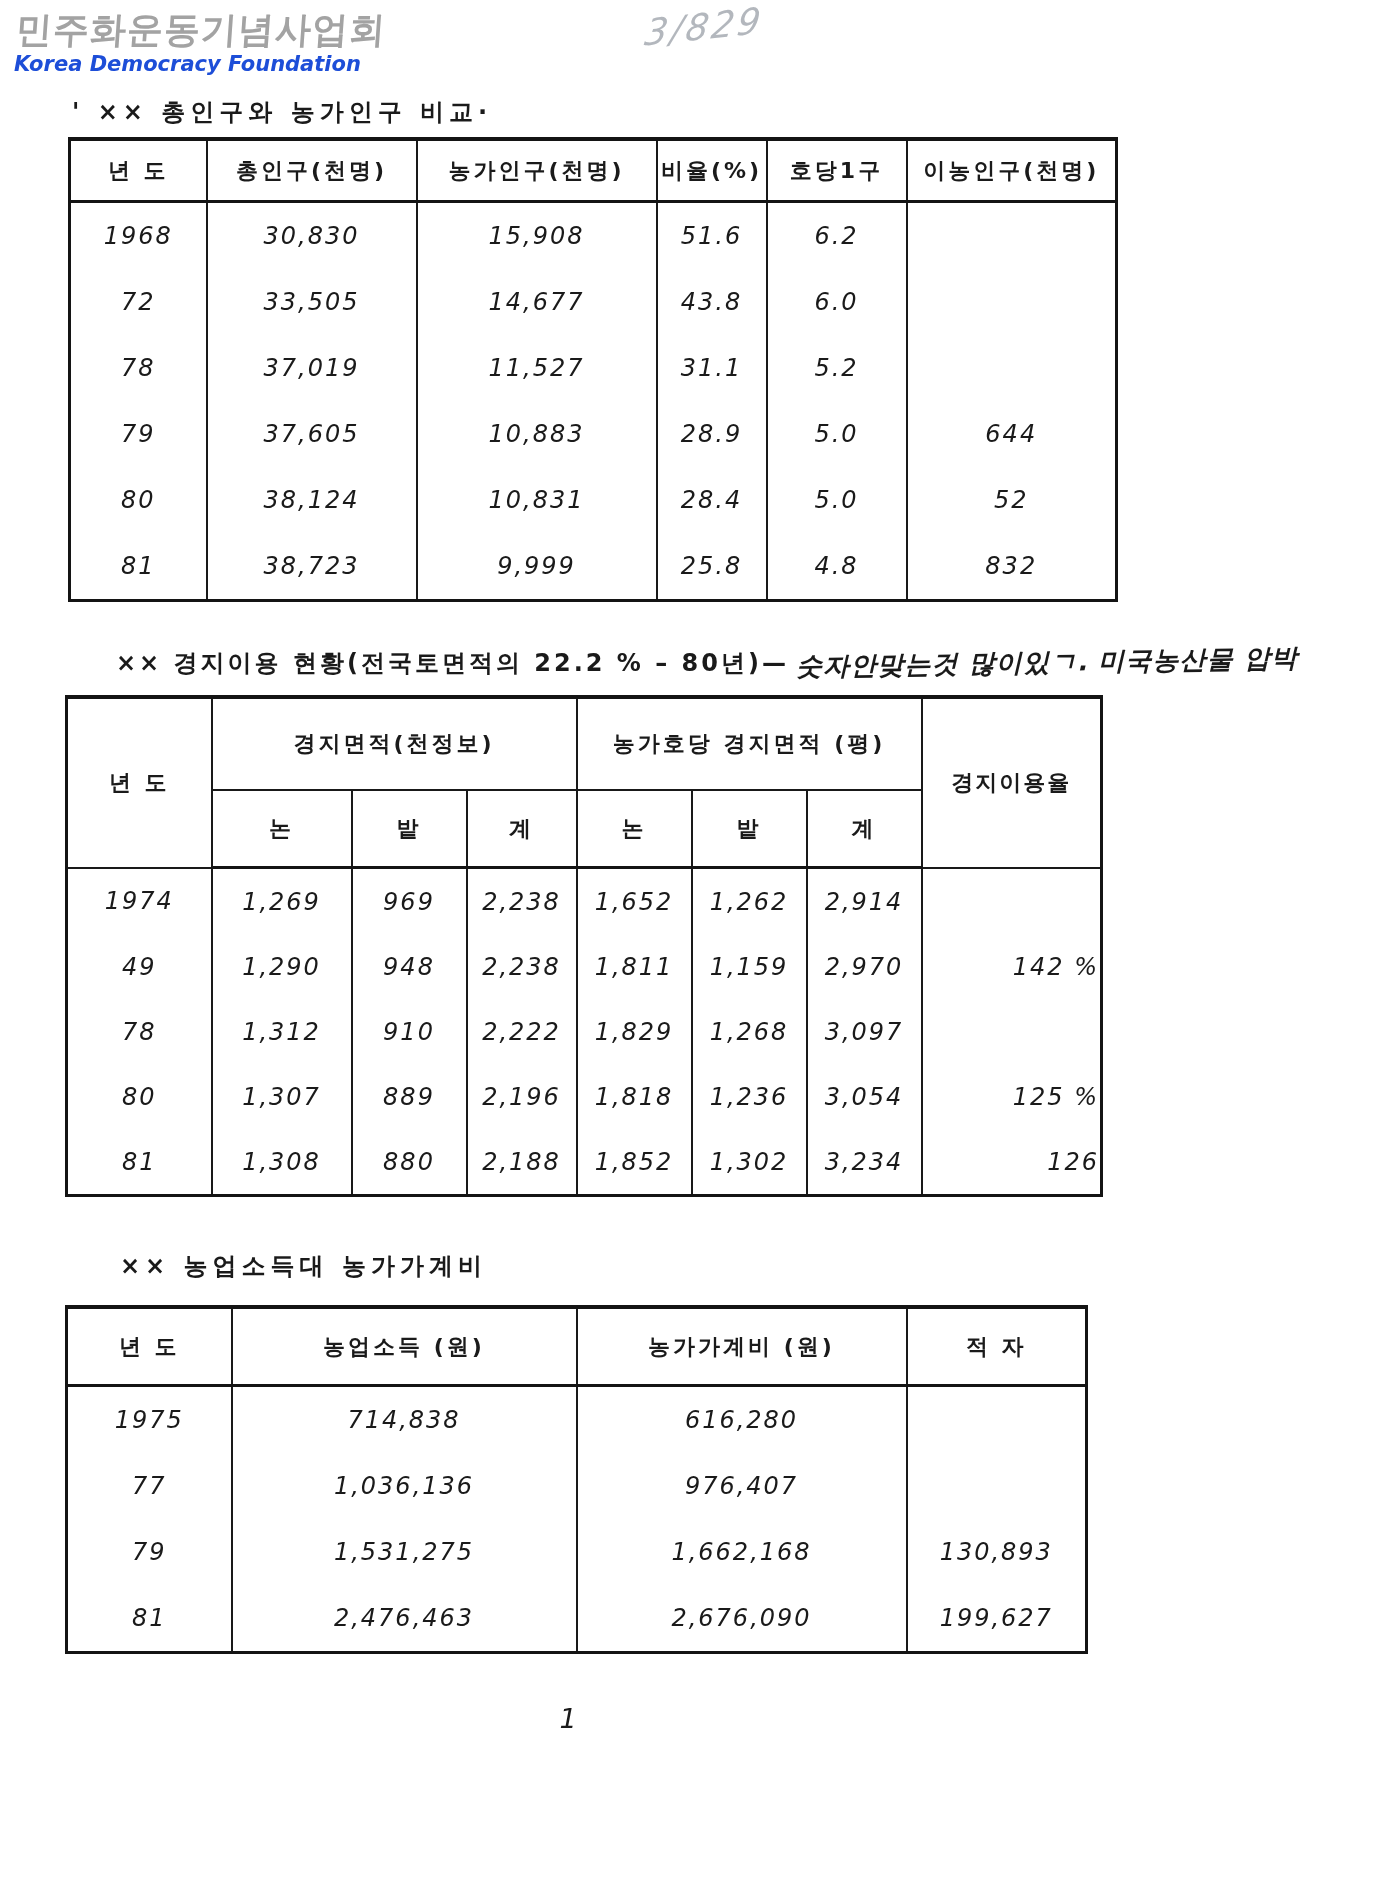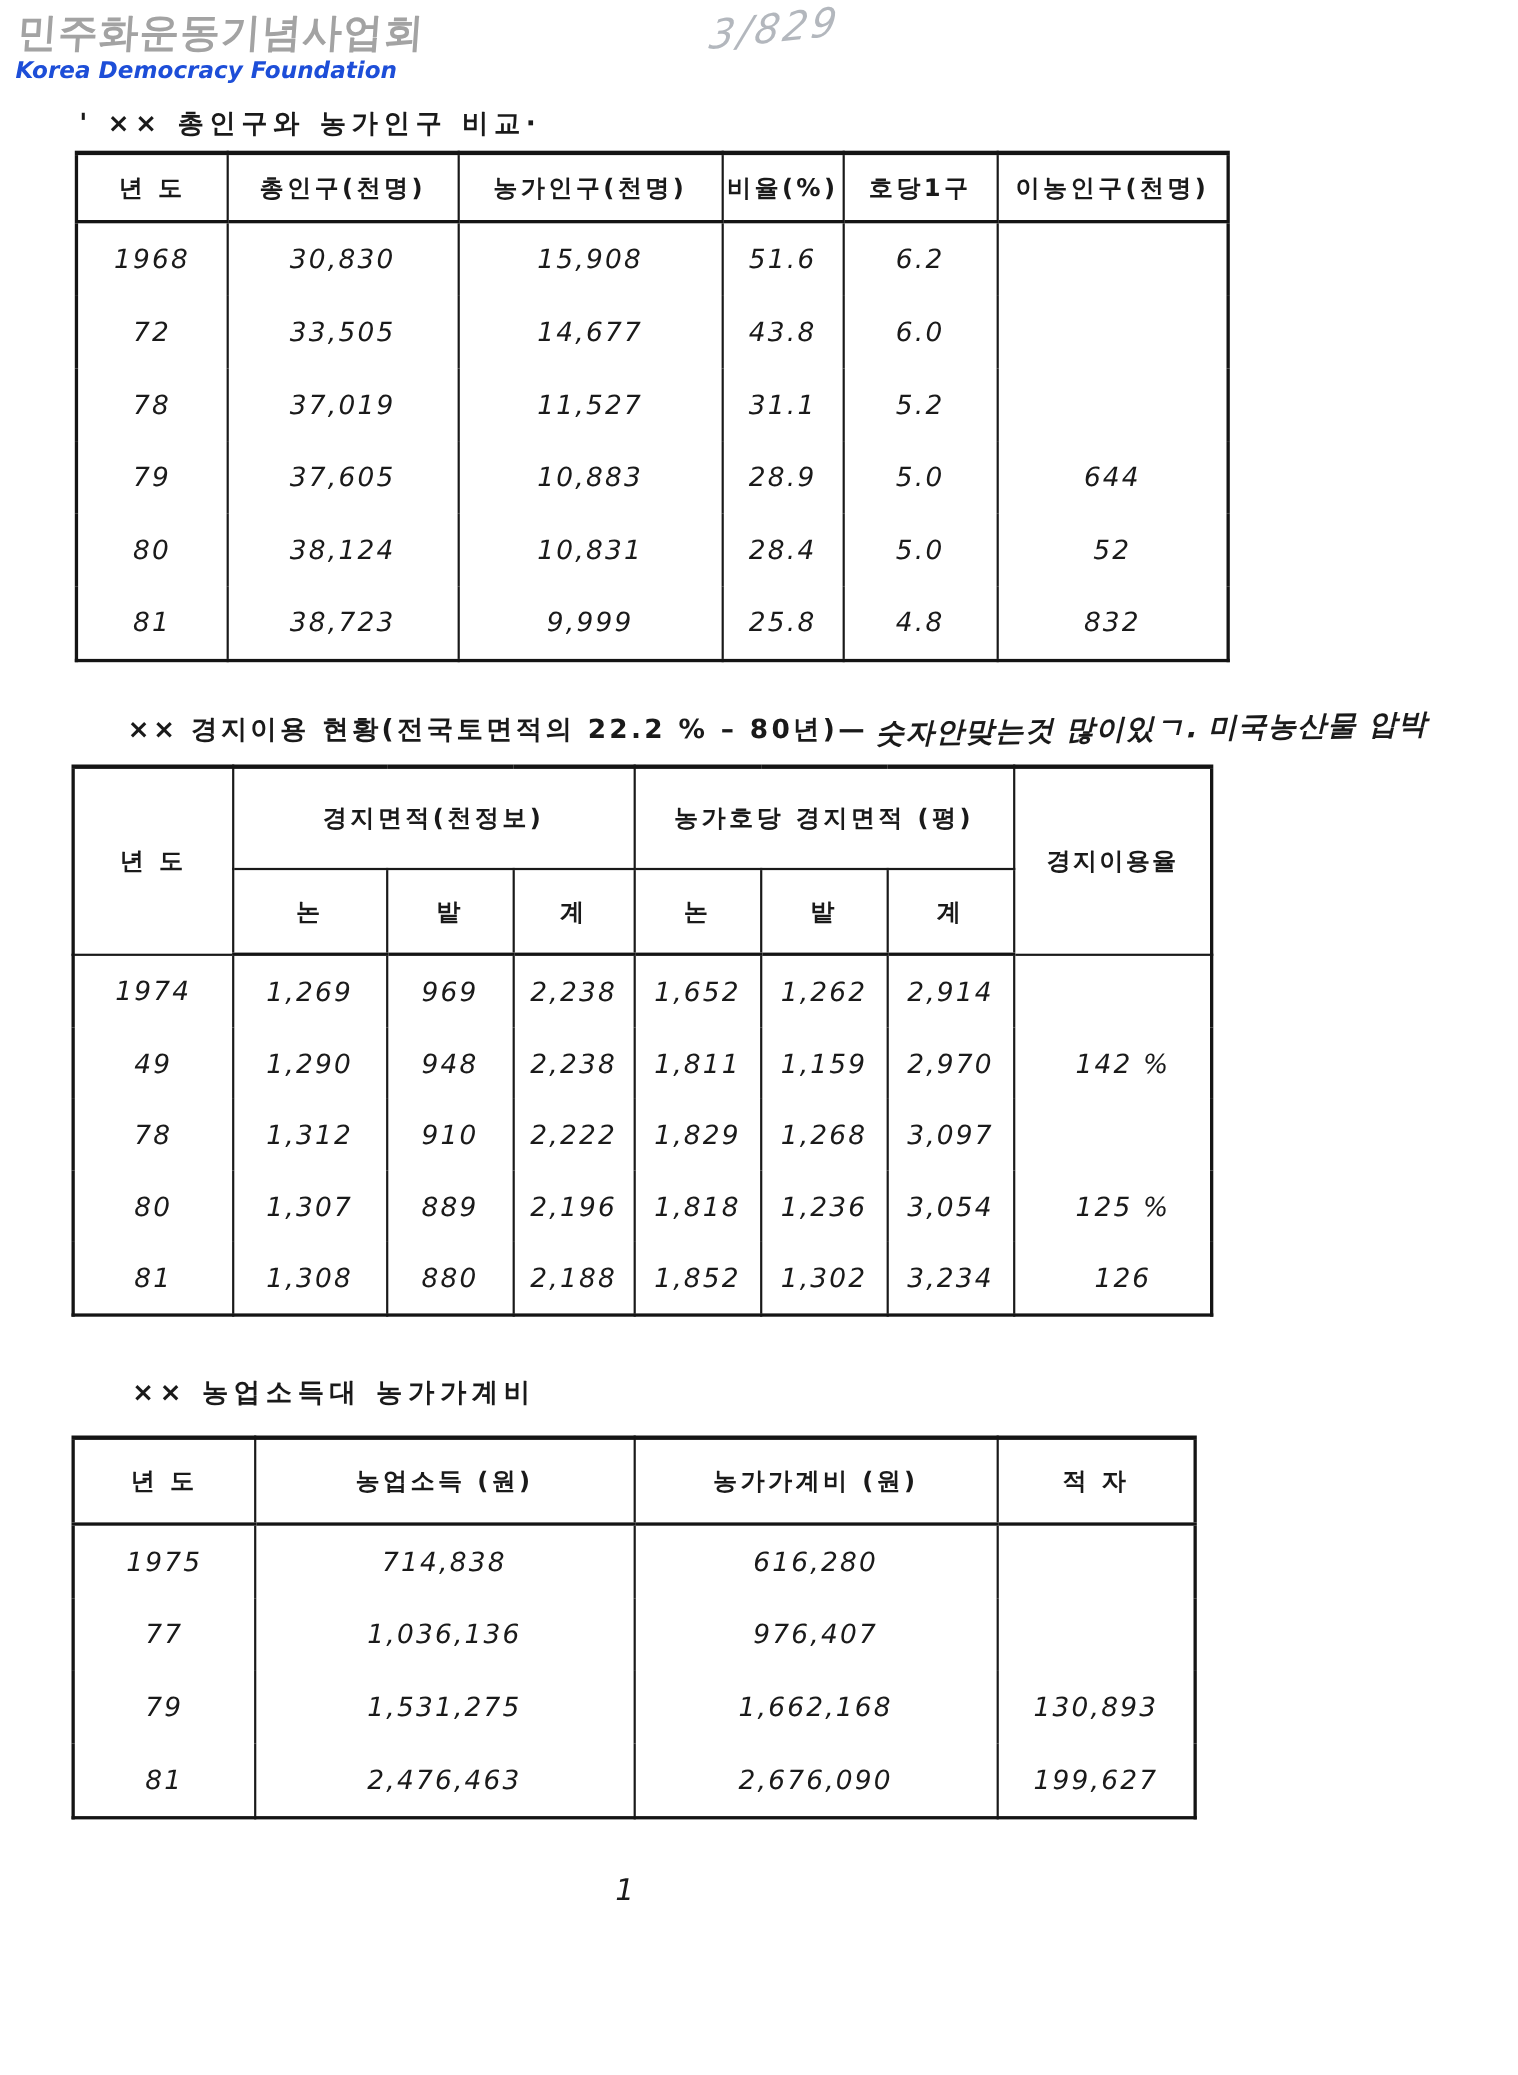--- a/index.html
+++ b/index.html
@@ -61,21 +61,21 @@
   thead tr:last-child th{border-bottom:3px solid #141414;}
   
   #t1{left:68px;top:137px;width:1047px;}
   #t1 thead th{height:57px;}
   #t1 tbody td{height:64px;}
   
   #t2{left:65px;top:695px;width:1035px;}
   #t2 thead tr:first-child th{height:88px;}
   #t2 thead tr:last-child th{height:73px;}
   #t2 tbody td{height:63px;}
-  #t2 tbody td:nth-child(8){text-align:center;padding-left:20px;font-style:italic;}
+  #t2 tbody td:nth-child(8){text-align:right;padding-left:20px;font-style:italic;}
   #t2 th.c-util{letter-spacing:2px;}
   
   #t3{left:65px;top:1305px;width:1020px;}
   #t3 thead th{height:73px;}
   #t3 tbody td{height:64px;}
   
   .page-num{
     position:absolute;left:548px;top:1703px;width:40px;
     text-align:center;font-size:27px;font-style:italic;
   }

